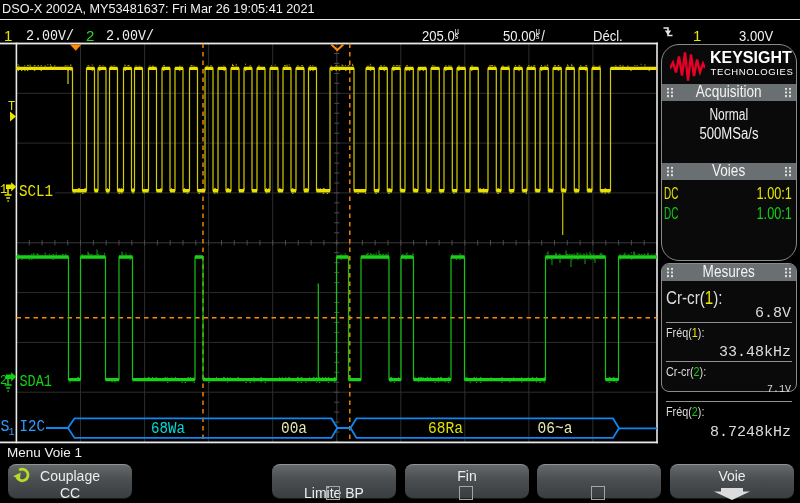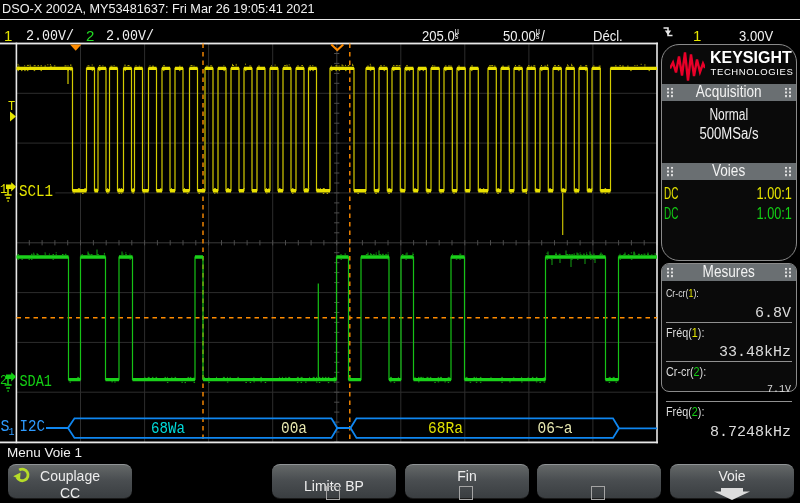--- a/index.html
+++ b/index.html
@@ -126,21 +126,21 @@
   <div class="abs" style="top:139px;left:2px;font-size:16.5px;color:#e6e600"><span class="cx" style="transform:scaleX(0.6)">DC</span></div>
   <div class="abs" style="top:139px;right:4px;font-size:16.5px;color:#e6e600"><span class="cx" style="transform:scaleX(0.77);transform-origin:100% 50%">1.00:1</span></div>
   <div class="abs" style="top:159px;left:2px;font-size:16.5px;color:#14d014"><span class="cx" style="transform:scaleX(0.6)">DC</span></div>
   <div class="abs" style="top:159px;right:4px;font-size:16.5px;color:#14d014"><span class="cx" style="transform:scaleX(0.77);transform-origin:100% 50%">1.00:1</span></div>
 </div>
 
 <div class="abs" style="left:661px;top:263px;width:136px;height:129px;border:1.5px solid #8a8a8a;border-radius:8px;background:#0a0a0a;color:#dcdcdc">
   <div class="hdrbar" style="top:0px;border-radius:6px 6px 0 0"><span class="cc">Mesures</span>
     <div class="grip" style="left:4px"></div><div class="grip" style="right:4px"></div>
   </div>
-  <div class="abs" style="top:22.5px;left:4px;font-size:11px"><span class="cx" style="transform:scaleX(0.8)">Cr-cr(<span style="color:#e6e600">1</span>):</span></div>
+  <div class="abs" style="top:22.5px;left:4px;font-size:19px"><span class="cx" style="transform:scaleX(0.8)">Cr-cr(<span style="color:#e6e600">1</span>):</span></div>
   <div class="abs mono" style="top:41px;right:5px;font-size:15px">6.8V</div>
   <div class="abs" style="top:57.5px;left:4px;right:4px;height:1px;background:#909090"></div>
   <div class="abs" style="top:61px;left:4px;font-size:13.5px"><span class="cx" style="transform:scaleX(0.8)">Fréq(<span style="color:#e6e600">1</span>):</span></div>
   <div class="abs mono" style="top:80px;right:5px;font-size:15px">33.48kHz</div>
   <div class="abs" style="top:96.5px;left:4px;right:4px;height:1px;background:#909090"></div>
   <div class="abs" style="top:100px;left:4px;font-size:13.5px"><span class="cx" style="transform:scaleX(0.8)">Cr-cr(<span style="color:#14d014">2</span>):</span></div>
   <div class="abs mono" style="top:120px;right:5px;font-size:10px">7.1V</div>
   <div class="abs" style="top:136.5px;left:4px;right:4px;height:1px;background:#909090"></div>
   <div class="abs" style="top:139.5px;left:4px;font-size:13.5px"><span class="cx" style="transform:scaleX(0.8)">Fréq(<span style="color:#14d014">2</span>):</span></div>
   <div class="abs mono" style="top:160px;right:5px;font-size:15px">8.7248kHz</div>
@@ -149,21 +149,21 @@
 <div class="abs w" style="left:7px;top:445px;font-size:13.5px">Menu Voie 1</div>
 <div class="btn" style="left:8px">
   <div style="margin-top:3px">Couplage</div>
   <div style="margin-top:1px">CC</div>
   <svg class="abs" style="left:4px;top:2px" width="19" height="17" viewBox="0 0 19 17">
     <path d="M7.2,3.0 A5.8,5.8 0 1 1 5.0,10.4" stroke="#b6dc28" stroke-width="2.8" fill="none"></path>
     <path d="M1.2,9.2 L8.6,5.6 L8.0,12.6 z" fill="#b6dc28"></path>
   </svg>
 </div>
 <div class="btn" style="left:272px">
-      <div style="margin-top:13px">Limite BP</div>
+      <div style="margin-top:20px">Limite BP</div>
       <div class="chk"></div>
     </div>
 <div class="btn" style="left:405px">
       <div style="margin-top:3px">Fin</div>
       <div class="chk"></div>
     </div>
 <div class="btn" style="left:537px">
       <div class="chk"></div>
     </div>
 <div class="btn" style="left:670px">

